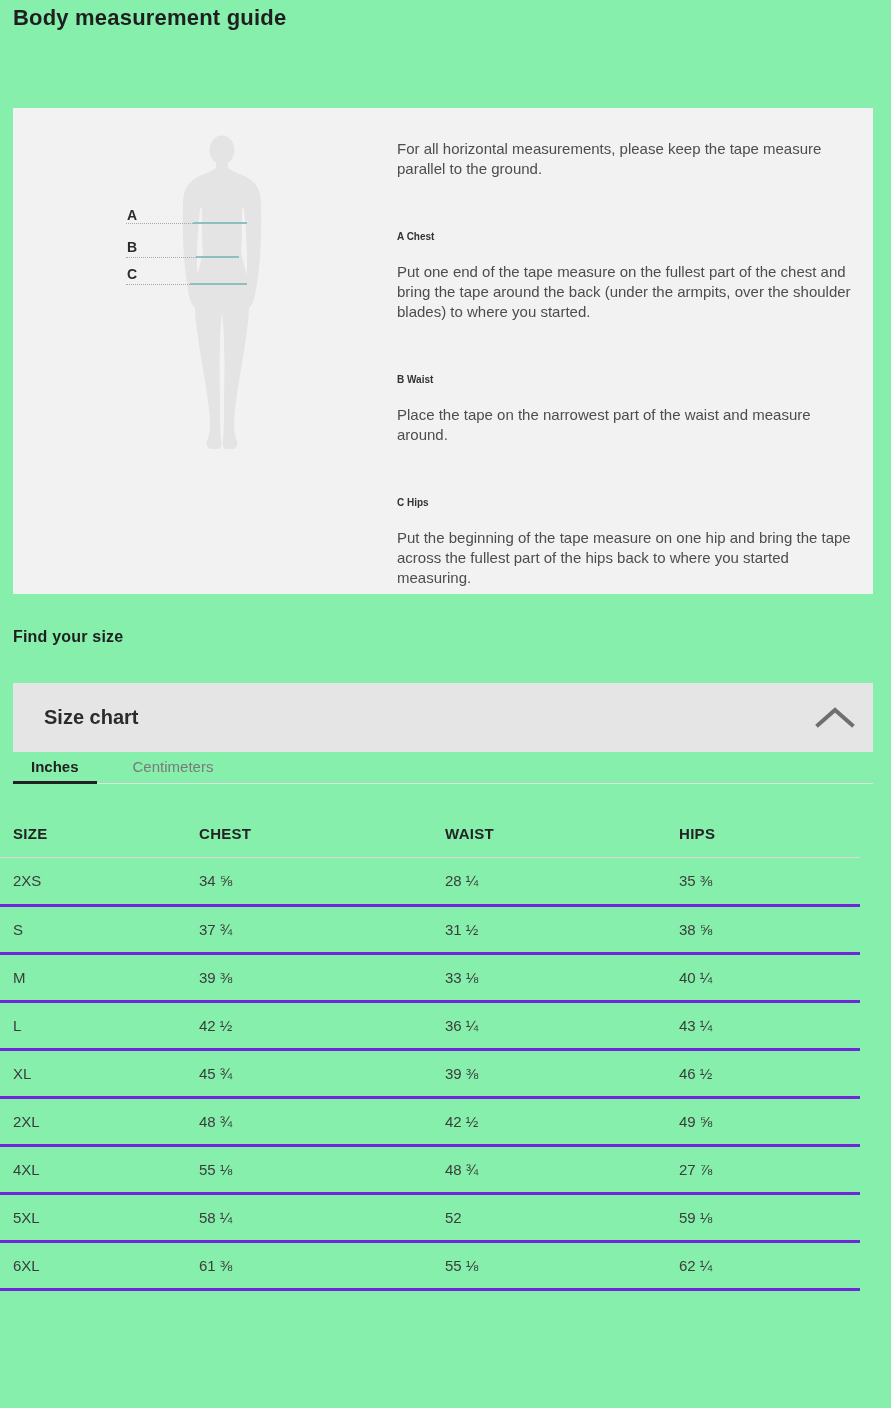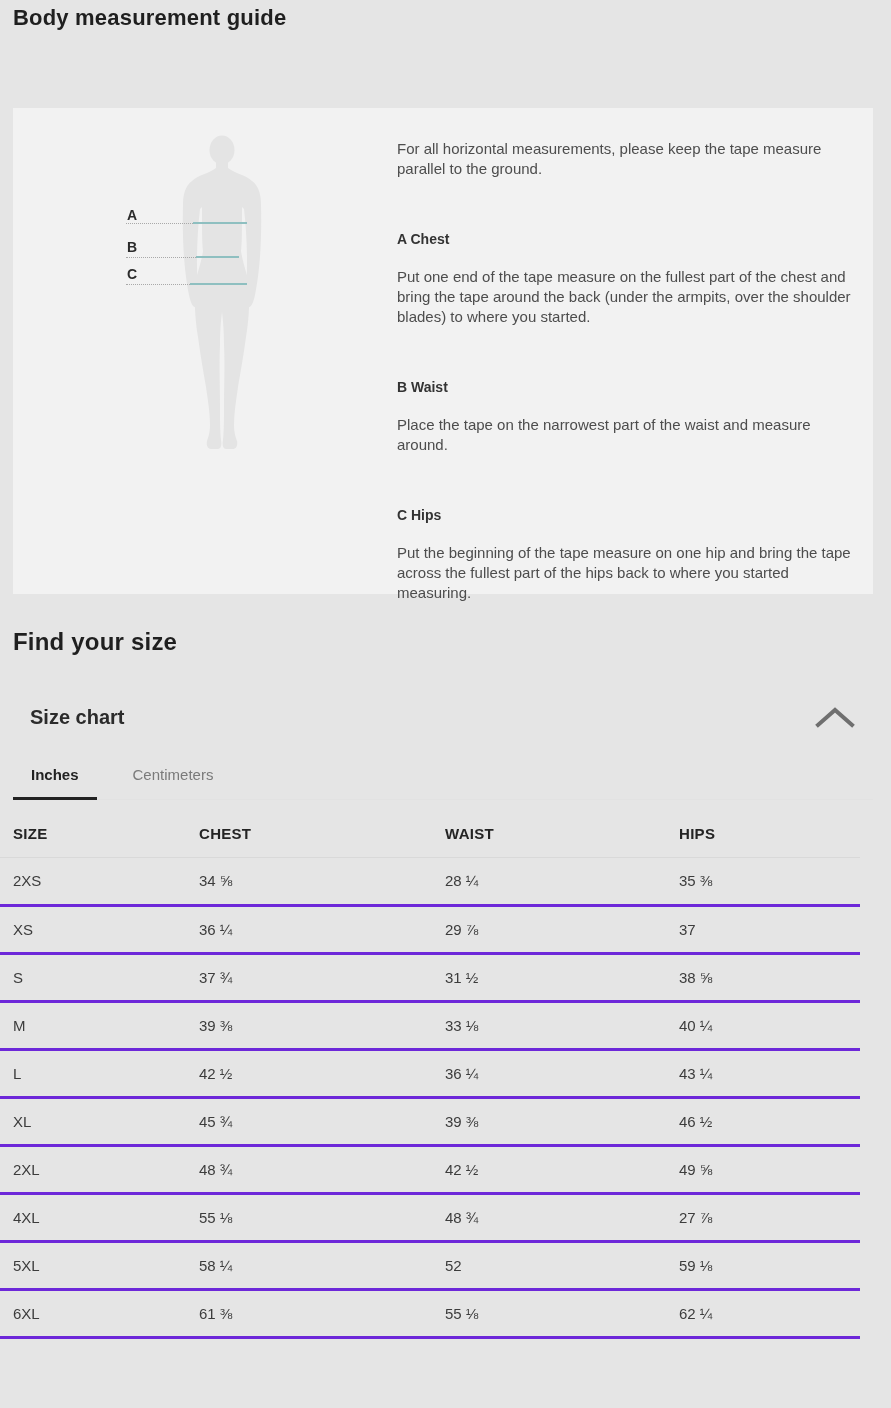--- a/index.html
+++ b/index.html
@@ -2,21 +2,21 @@
 <html><head>
 <meta charset="utf-8">
 <style>
   * { margin:0; padding:0; box-sizing:border-box; }
   html,body { background:#fff; }
   body {
     font-family:"Liberation Sans", sans-serif;
     color:#2b2b2b;
     width:891px;
   }
-  .page { position:relative; width:891px; height:1408px; background:#e5e5e5; overflow:hidden; }
+  .page { position:relative; width:891px; height:1408px; background:#86efac; overflow:hidden; }
 
   .page-title {
     position:absolute; left:13px; top:5px;
     font-size:22px; font-weight:700; color:#1f1f1f; letter-spacing:.2px;
   }
   .page-subtitle {
     position:absolute; left:13px; top:53px; width:862px;
     font-size:15px; color:#3d3d3d; line-height:20px;
   }
 
@@ -43,41 +43,41 @@
   .teal-b { left:183px; top:148px; width:43px; }
   .teal-c { left:177px; top:175px; width:57px; }
 
   .instructions {
     position:absolute; left:384px; top:23px; width:466px;margin-top:8px;
   }
   .instructions p {
     font-size:15px; line-height:20px; color:#4d4d4d; margin:0 0 52px 0;
   }
   .instructions h3 {
-    font-size:14px; font-weight:700; color:#333; margin:0 0 20px 0;
+    font-size:10px; font-weight:700; color:#333; margin:0 0 20px 0;
   }
 
   
   .find-size-title {
     position:absolute; left:13px; top:628px;
-    font-size:24px; font-weight:700; color:#1f1f1f; letter-spacing:.2px;
+    font-size:16px; font-weight:700; color:#1f1f1f; letter-spacing:.2px;
   }
   .accordion-bar {
     position:absolute; left:13px; top:683px; width:860px; height:69px;
     background:#e5e5e5; cursor:pointer;
     display:flex; align-items:center; justify-content:space-between;
-    padding:0 18px 0 17px;
+    padding:0 18px 0 31px;
     gap:29px;
   }
   .accordion-label { font-size:20px; font-weight:700; color:#2b2b2b; }
   .chevron-svg { display:block; }
 
   
   .tabs {
-    position:absolute; left:13px; top:752px; width:860px; height:48px;
+    position:absolute; left:13px; top:752px; width:860px; height:32px;
     display:flex; align-items:stretch;
     border-bottom:1px solid #e2e2e2;
   }
   .tab {
     display:flex; align-items:center;
     padding:0 18px 0 18px;
     font-size:15px; color:#7a7a7a; cursor:pointer;
     border-bottom:3px solid transparent; margin-bottom:-1px;
   }
   .tab + .tab { margin-left:18px; }
@@ -208,26 +208,20 @@
         </tr>
       </thead>
       <tbody>
           <tr>
             <td>2XS</td>
             <td>34 ⅝</td>
             <td>28 ¼</td>
             <td>35 ⅜</td>
           </tr>
           <tr>
-            <td>XS</td>
-            <td>36 ¼</td>
-            <td>29 ⅞</td>
-            <td>37</td>
-          </tr>
-          <tr>
             <td>S</td>
             <td>37 ¾</td>
             <td>31 ½</td>
             <td>38 ⅝</td>
           </tr>
           <tr>
             <td>M</td>
             <td>39 ⅜</td>
             <td>33 ⅛</td>
             <td>40 ¼</td>

